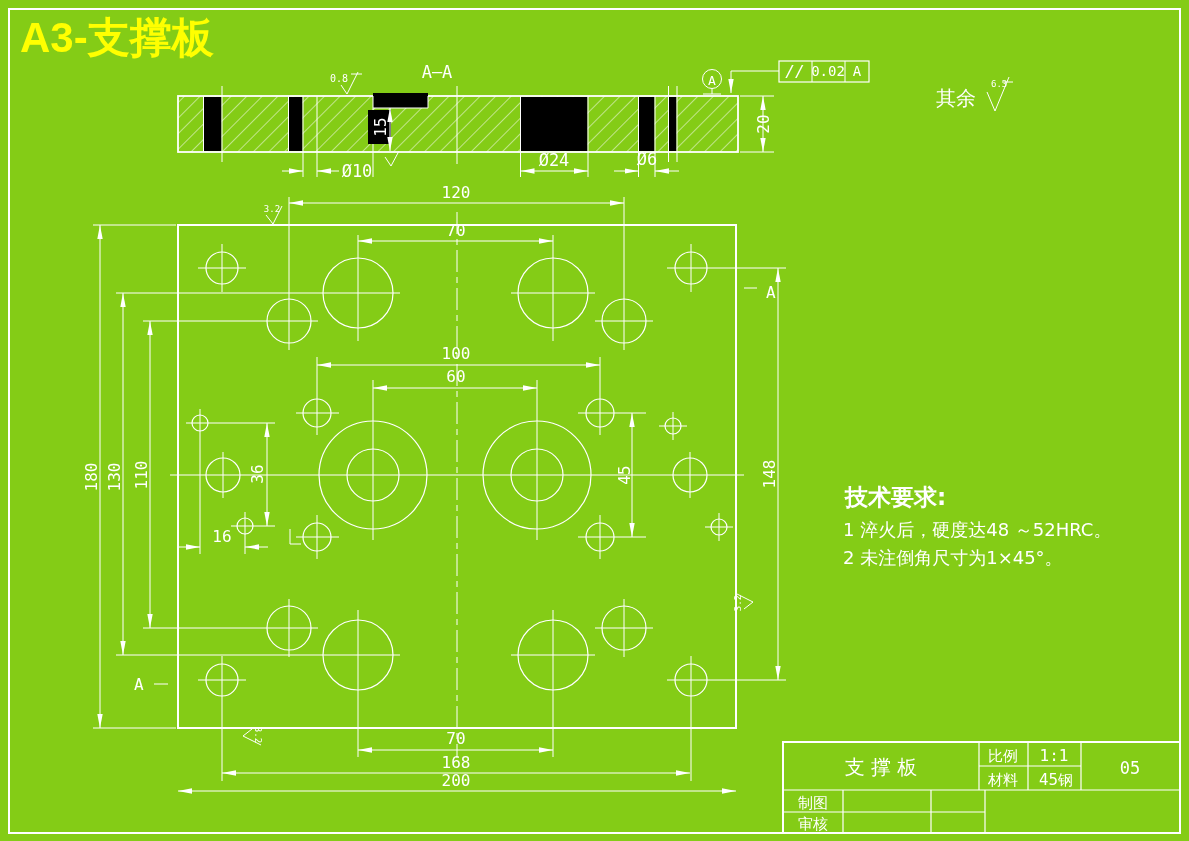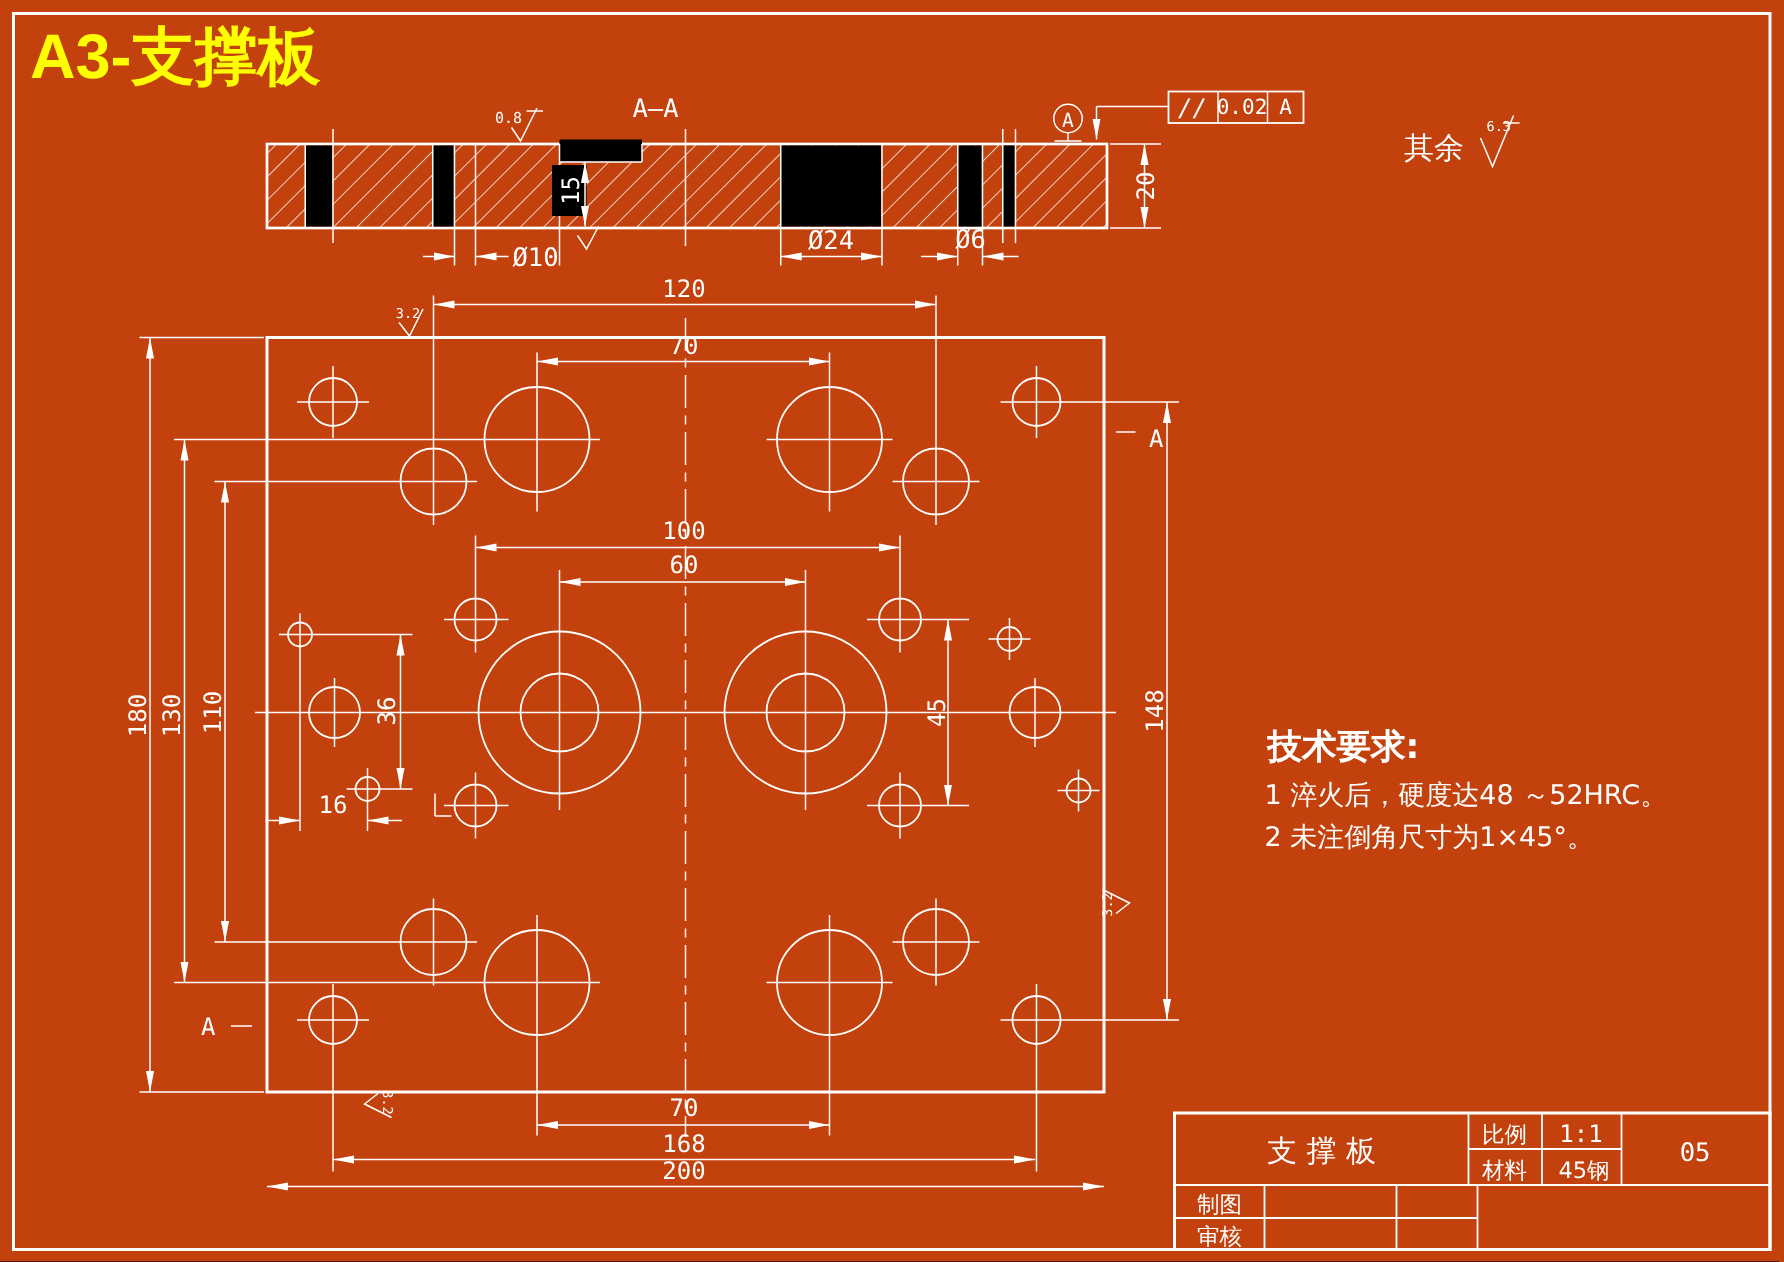--- a/index.html
+++ b/index.html
@@ -1,16 +1,16 @@
 <!DOCTYPE html>
 <html><head>
 <meta charset="utf-8">
 <style>
   html,body{margin:0;padding:0;background:#000;}
-  .stage{position:relative;width:1189px;height:841px;background:#c2410c;overflow:hidden;}
+  .stage{position:relative;width:1189px;height:841px;background:#84cc16;overflow:hidden;}
   svg text{fill:#fff;}
   .dim{font:16px "DejaVu Sans Mono", monospace;}
   .dimbig{font:17px "DejaVu Sans Mono", monospace;}
   .tiny{font:10px "DejaVu Sans Mono", monospace;}
   .cjk{font-family:"DejaVu Sans","Liberation Sans",sans-serif;}
   .ln{stroke:#fff;stroke-width:1;fill:none;}
   .ln12{stroke:#fff;stroke-width:1.2;fill:none;}
   .ln2{stroke:#fff;stroke-width:2;fill:none;}
   .mid{text-anchor:middle;}
   .ttl{font:bold 42px "Liberation Sans",sans-serif;fill:#ffff00;}

